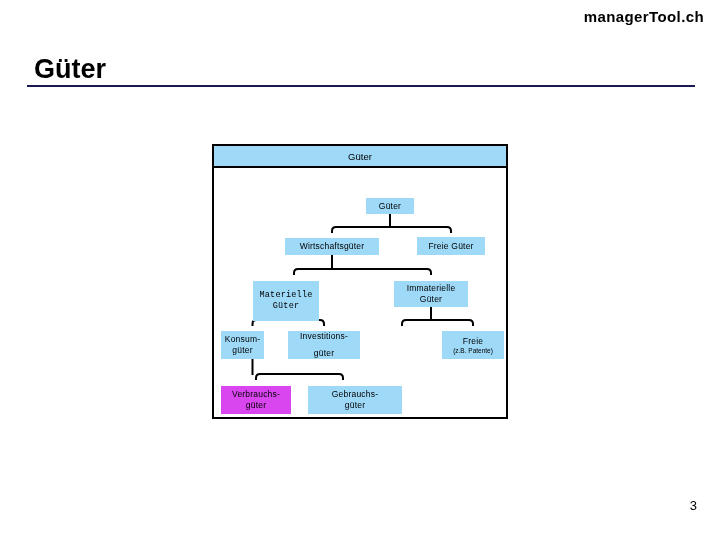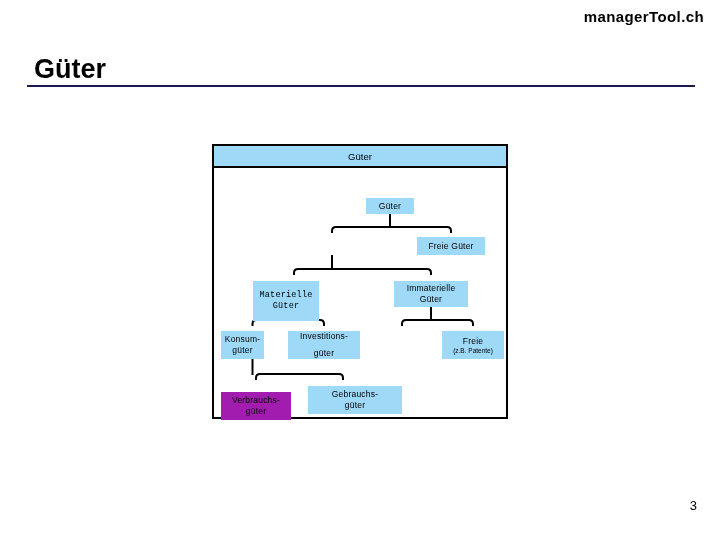--- a/index.html
+++ b/index.html
@@ -147,20 +147,23 @@
           <path d="M 217 139 L 217 153" stroke="#000000" stroke-width="2" fill="none"></path>
         </g>
         <g>
           <path d="M 42 212 L 42 210 Q 42 206 46 206 L 125 206 Q 129 206 129 210 L 129 212" fill="none" stroke="#000000" stroke-width="2"></path>
           <path d="M 38.5 191 L 38.5 207" stroke="#000000" stroke-width="2" fill="none"></path>
         </g>
       </svg>
   <div class="node" style="left: 152px; top: 30px; width: 48px; height: 16px; background: rgb(158, 217, 248);">
         <span>Güter</span>
       </div>
+      <div class="node" style="left: 71px; top: 70px; width: 94px; height: 17px; background: rgb(158, 217, 248);">
+        <span>Wirtschaftsgüter</span>
+      </div>
       <div class="node" style="left: 203px; top: 69px; width: 68px; height: 18px; background: rgb(158, 217, 248);">
         <span>Freie Güter</span>
       </div>
       <div class="node" style="left: 39px; top: 113px; width: 66px; height: 40px; background: rgb(158, 217, 248); font-family: Liberation Mono, monospace;">
         <span>Materielle</span>
         <span class="">Güter</span>
       </div>
       <div class="node" style="left: 180px; top: 113px; width: 74px; height: 26px; background: rgb(158, 217, 248); text-align: center;">
         <span>Immaterielle</span>
         <span class="">Güter</span>
@@ -170,21 +173,21 @@
         <span class="">güter</span>
       </div>
       <div class="node" style="left: 74px; top: 163px; width: 72px; height: 28px; background: rgb(158, 217, 248); justify-content: space-between;">
         <span>Investitions-</span>
         <span class="">güter</span>
       </div>
       <div class="node" style="left: 228px; top: 163px; width: 62px; height: 28px; background: rgb(158, 217, 248);">
         <span>Freie</span>
         <span class="sub">(z.B. Patente)</span>
       </div>
-      <div class="node" style="left: 7px; top: 224px; width: 70px; height: 28px; background: #a21caf;">
+      <div class="node" style="left: 7px; top: 218px; width: 70px; height: 28px; background: #d946ef;">
         <span>Verbrauchs-</span>
         <span class="">güter</span>
       </div>
       <div class="node" style="left: 94px; top: 218px; width: 94px; height: 28px; background: rgb(158, 217, 248);">
         <span>Gebrauchs-</span>
         <span class="">güter</span>
       </div>
     </div>
 </div>
 

